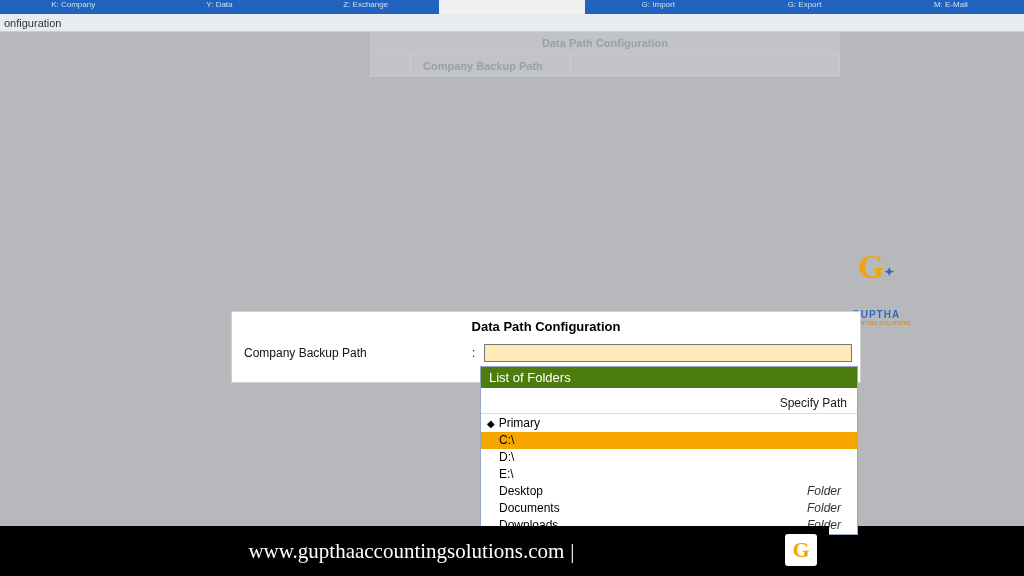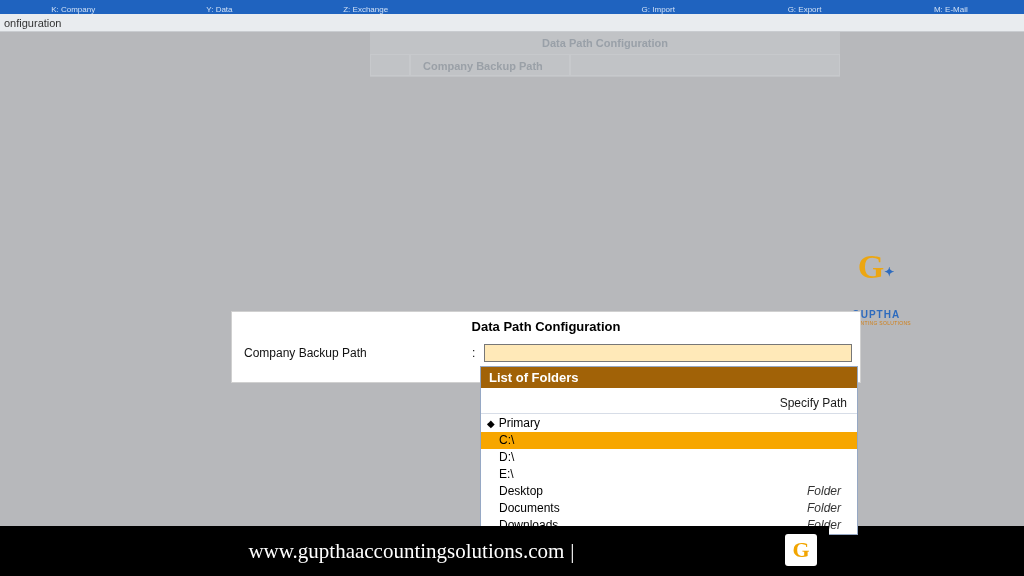--- a/index.html
+++ b/index.html
@@ -4,21 +4,20 @@
 <style>
   * { box-sizing: border-box; margin: 0; padding: 0; }
   html, body { width: 1024px; height: 576px; overflow: hidden; font-family: Arial, Helvetica, sans-serif; background:#000; }
   .screen { position: relative; width:1024px; height:576px; }
 
   
   .top-toolbar {
     position:absolute; top:0; left:0; width:1024px; height:14px;
     background:#1f63bf;
     display:flex;
-    align-items:flex-end;
   }
   .top-toolbar .tb-item{
     flex:1; color:#cfe0f6; font-size:8px; text-align:center; filter:blur(.6px);
   }
   .top-toolbar .tb-active{
     background:#f0f0f0; color:#1f63bf;
   }
 
   
   .subbar {
@@ -103,21 +102,21 @@
     flex:1; height:18px; background:#ffe9b8; border:1px solid #777;
   }
 
   
   .folderlist{
     position:absolute; left:480px; top:366px; width:378px;
     background:#fff;
     border:1px solid #96a8c4;
   }
   .folderlist .fl-header{
-    background:#a16207; color:#fff; font-size:13px; font-weight:700;
+    background:#4d7c0f; color:#fff; font-size:13px; font-weight:400;
     padding:3px 8px;
   }
   .folderlist .fl-spec{
     text-align:right; font-size:12px; color:#1a1a1a; padding:8px 10px 3px 10px;
     border-bottom:1px solid #d7dde7;
   }
   .folderlist .fl-primary{
     font-size:12px; padding:2px 6px; color:#000;
   }
   .folderlist .fl-primary .diamond{

